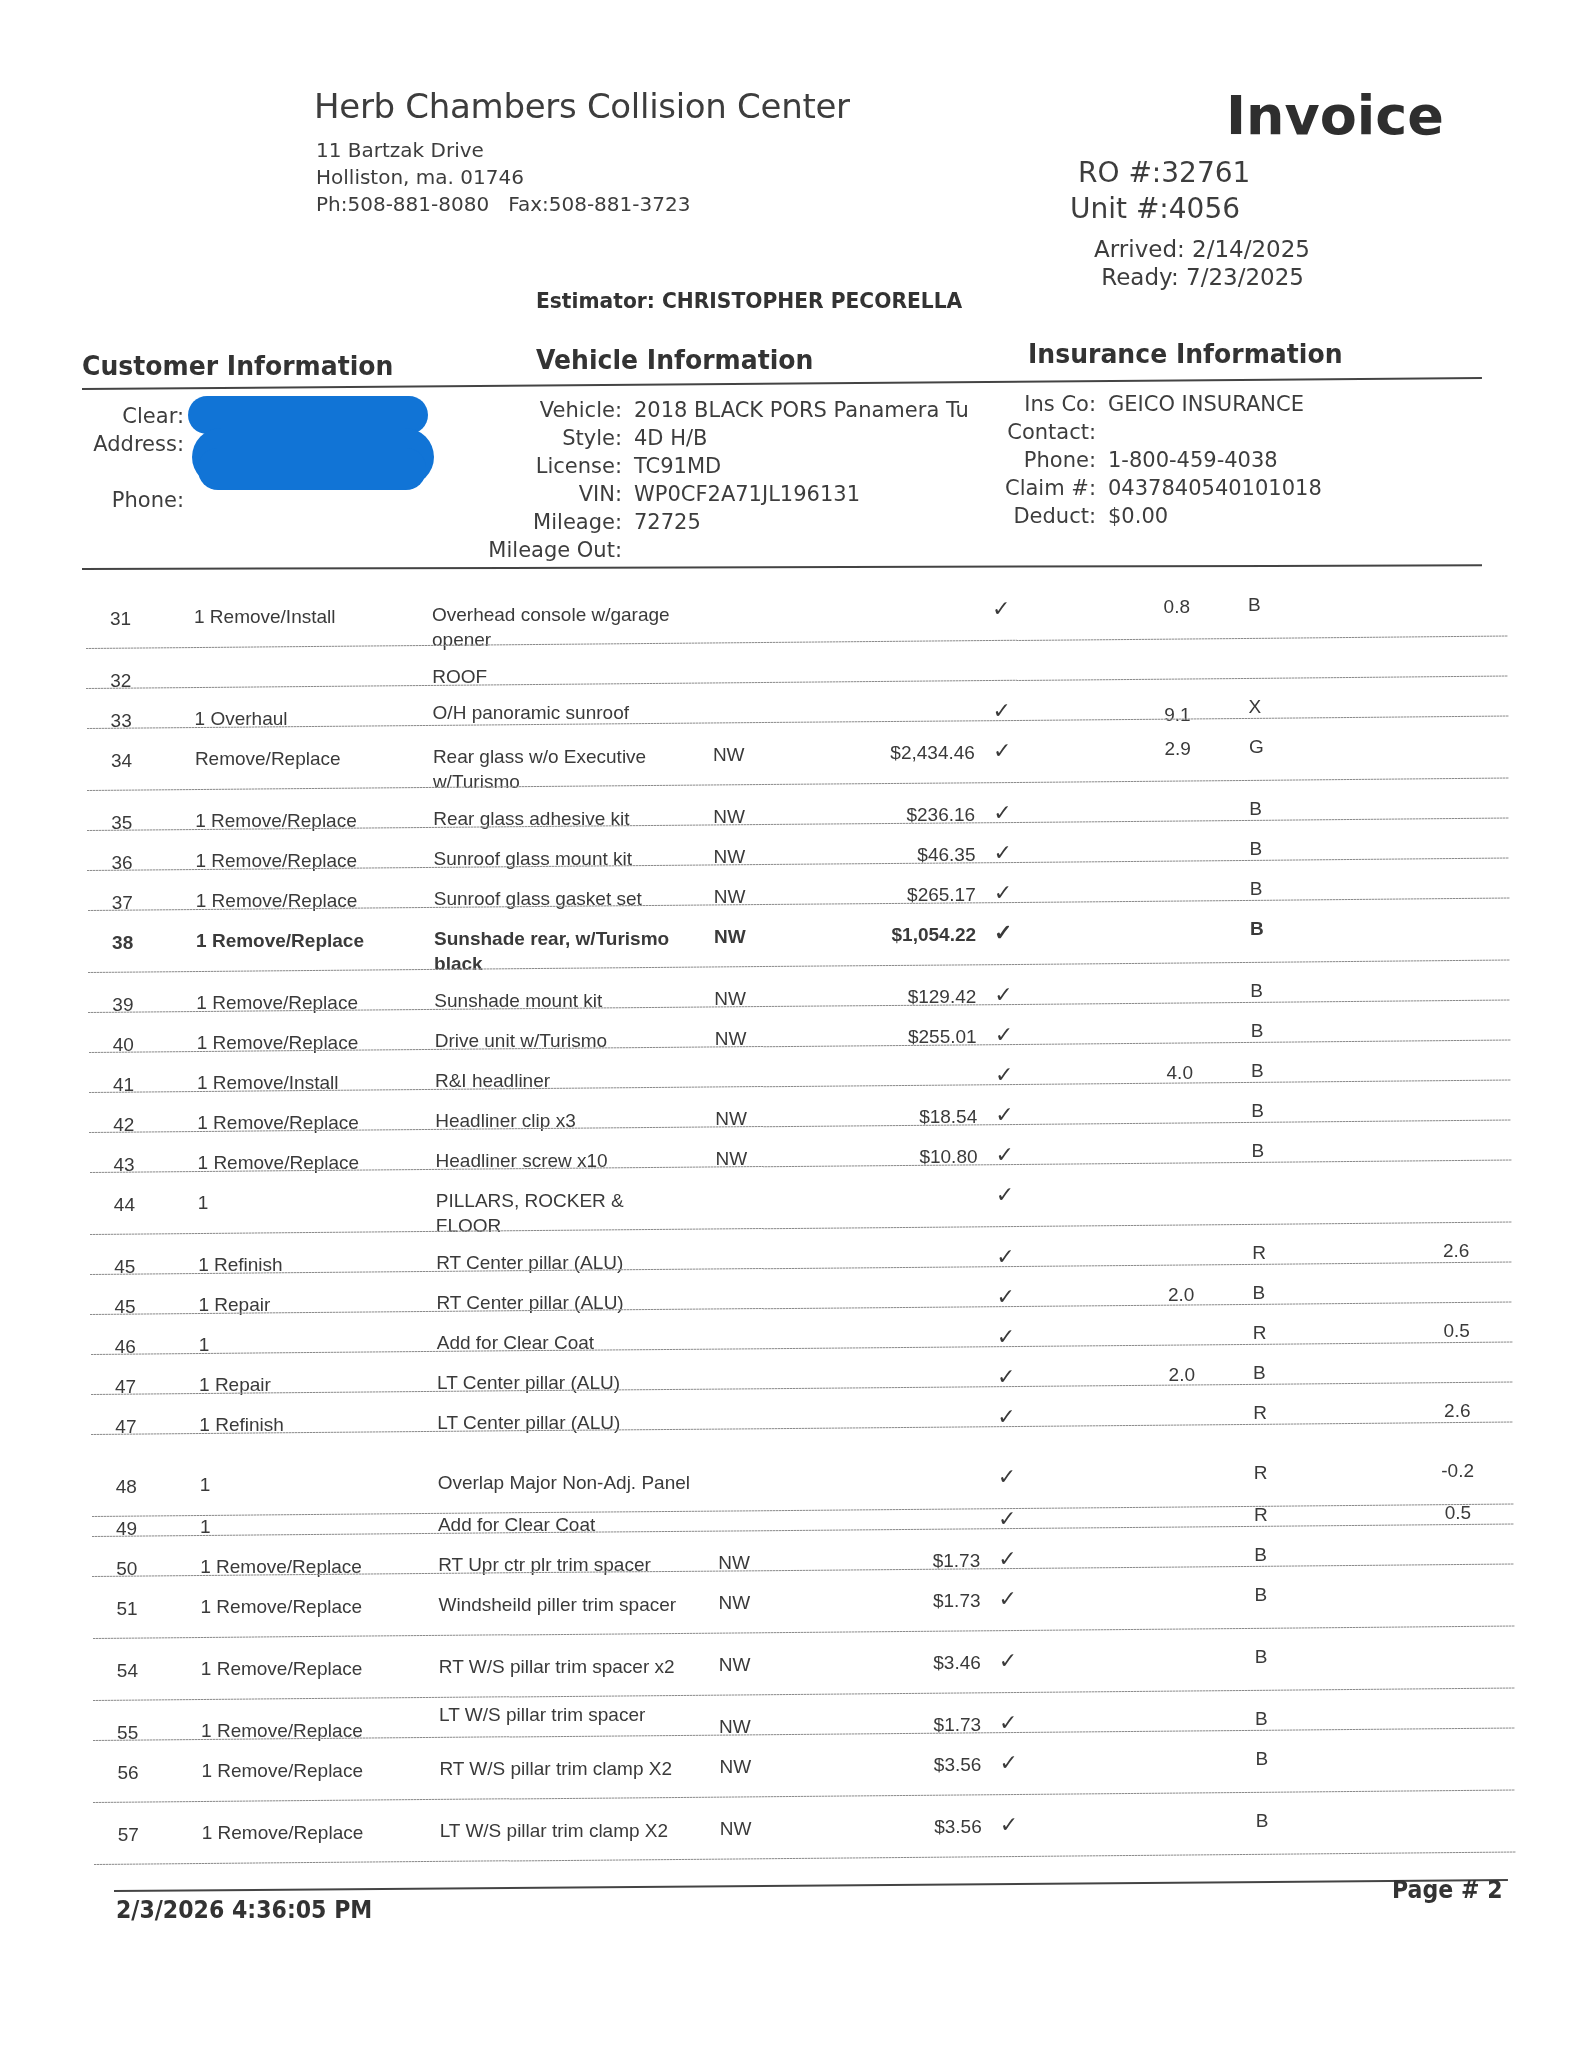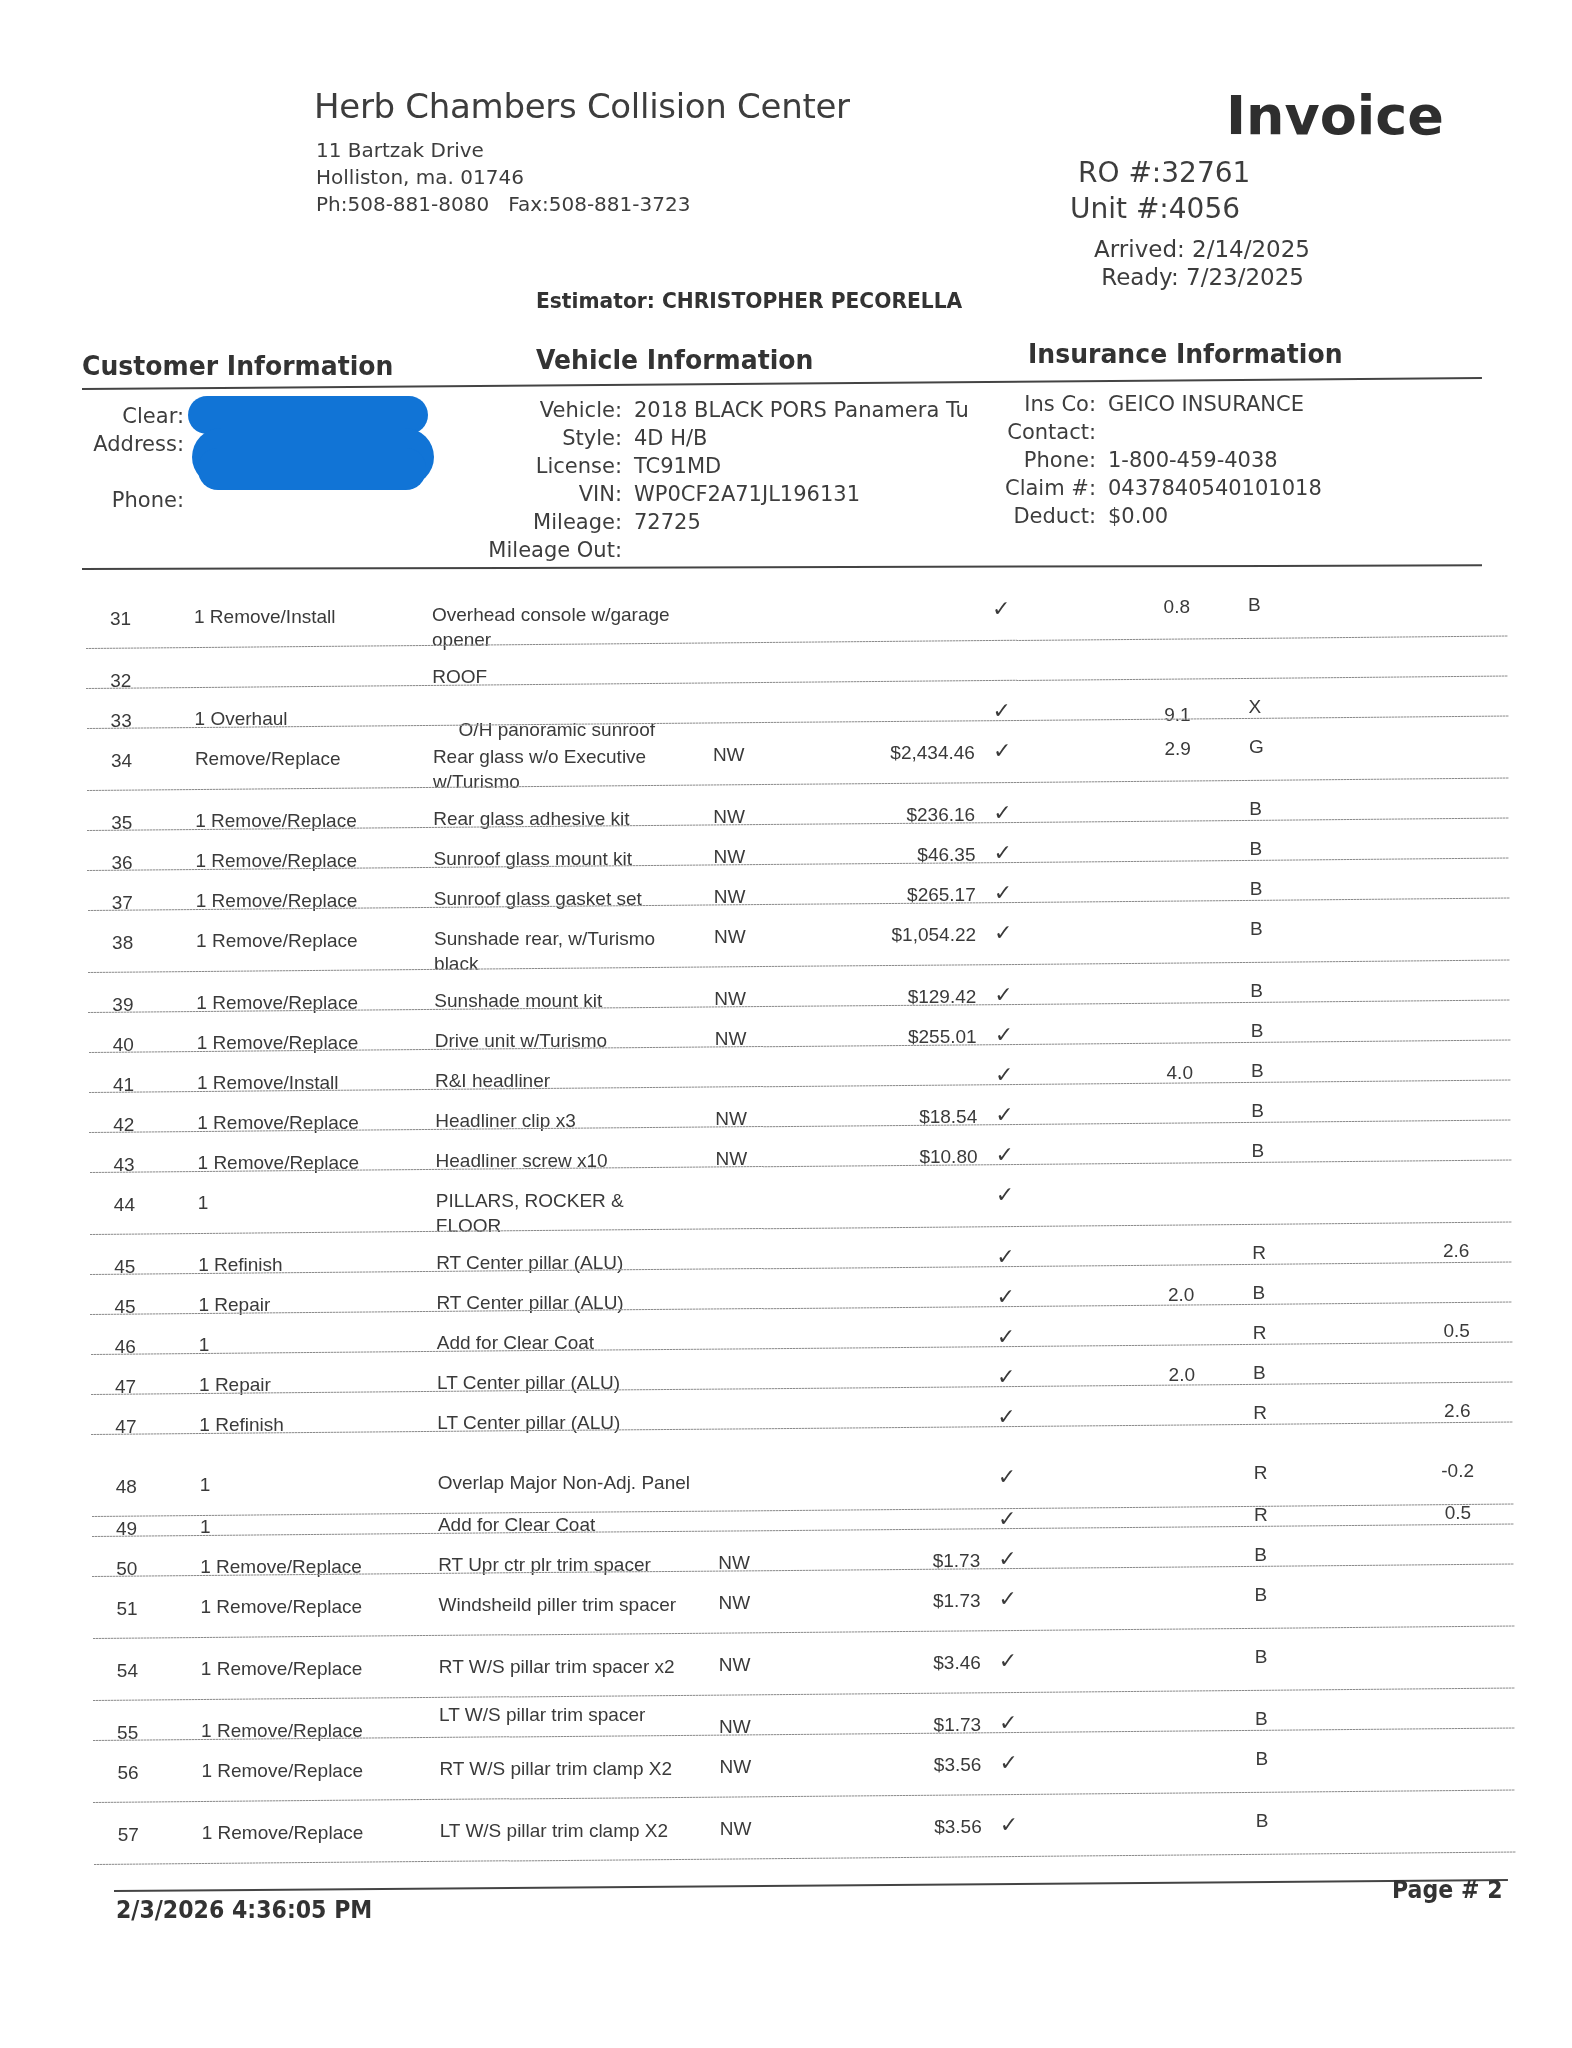--- a/index.html
+++ b/index.html
@@ -107,21 +107,21 @@
       <div class="cell c-price" style="left: 854.296px; width: 120px; transform: translateX(0px); margin-left: 0px; top: 10px;"></div>
       <div class="cell c-check" style="left: 992.296px; top: 8px;"></div>
       <div class="cell c-labor" style="left: 1150.3px; top: 6px;"></div>
       <div class="cell " style="left: 1248.3px; top: 4px;"></div>
       <div class="cell c-paint" style="left: 1432.3px; top: 2px;"></div>
       <div class="sep" style="left: 86.2963px; width: 1422px; top: 38px; transform: rotate(-0.5deg); transform-origin: left center;"></div>
     </div>
     <div class="row" style="top: 690px; height: 40px;">
       <div class="cell c-line" style="left: 110.593px; top: 18px;">33</div>
       <div class="cell " style="left: 194.593px; top: 16px;">1 Overhaul</div>
-      <div class="cell c-desc" style="left: 432.593px; top: 27px; margin-left: 26px;">O/H panoramic sunroof</div>
+      <div class="cell c-desc" style="left: 432.593px; top: 10px;">O/H panoramic sunroof</div>
       <div class="cell " style="left: 712.593px; top: 12px;"></div>
       <div class="cell c-price" style="left: 854.593px; width: 120px; transform: translateX(0px); margin-left: 0px; top: 10px;"></div>
       <div class="cell c-check" style="left: 992.593px; top: 8px;">✓</div>
       <div class="cell c-labor" style="left: 1150.59px; top: 12px;">9.1</div>
       <div class="cell " style="left: 1248.59px; top: 4px;">X</div>
       <div class="cell c-paint" style="left: 1432.59px; top: 2px;"></div>
       <div class="sep" style="left: 86.5926px; width: 1422px; top: 38px; transform: rotate(-0.5deg); transform-origin: left center;"></div>
     </div>
     <div class="row" style="top: 730px; height: 62px;">
       <div class="cell c-line" style="left: 110.889px; top: 18px;">34</div>
@@ -164,21 +164,21 @@
       <div class="cell " style="left: 195.778px; top: 16px;">1 Remove/Replace</div>
       <div class="cell c-desc" style="left: 433.778px; top: 14px;">Sunroof glass gasket set</div>
       <div class="cell " style="left: 713.778px; top: 12px;">NW</div>
       <div class="cell c-price" style="left: 855.778px; width: 120px; transform: translateX(0px); margin-left: 0px; top: 10px;">$265.17</div>
       <div class="cell c-check" style="left: 993.778px; top: 8px;">✓</div>
       <div class="cell c-labor" style="left: 1151.78px; top: 6px;"></div>
       <div class="cell " style="left: 1249.78px; top: 4px;">B</div>
       <div class="cell c-paint" style="left: 1433.78px; top: 2px;"></div>
       <div class="sep" style="left: 87.7778px; width: 1422px; top: 38px; transform: rotate(-0.5deg); transform-origin: left center;"></div>
     </div>
-    <div class="row" style="top: 912px; height: 62px;">
+    <div class="row" style="top: 912px; height: 62px; font-weight: bold;">
       <div class="cell c-line" style="left: 112.074px; top: 18px;">38</div>
       <div class="cell " style="left: 196.074px; top: 16px;">1 Remove/Replace</div>
       <div class="cell c-desc" style="left: 434.074px; top: 14px;">Sunshade rear, w/Turismo black</div>
       <div class="cell " style="left: 714.074px; top: 12px;">NW</div>
       <div class="cell c-price" style="left: 856.074px; width: 120px; transform: translateX(0px); margin-left: 0px; top: 10px;">$1,054.22</div>
       <div class="cell c-check" style="left: 994.074px; top: 8px;">✓</div>
       <div class="cell c-labor" style="left: 1152.07px; top: 6px;"></div>
       <div class="cell " style="left: 1250.07px; top: 4px;">B</div>
       <div class="cell c-paint" style="left: 1434.07px; top: 2px;"></div>
       <div class="sep" style="left: 88.0741px; width: 1422px; top: 60px; transform: rotate(-0.5deg); transform-origin: left center;"></div>

